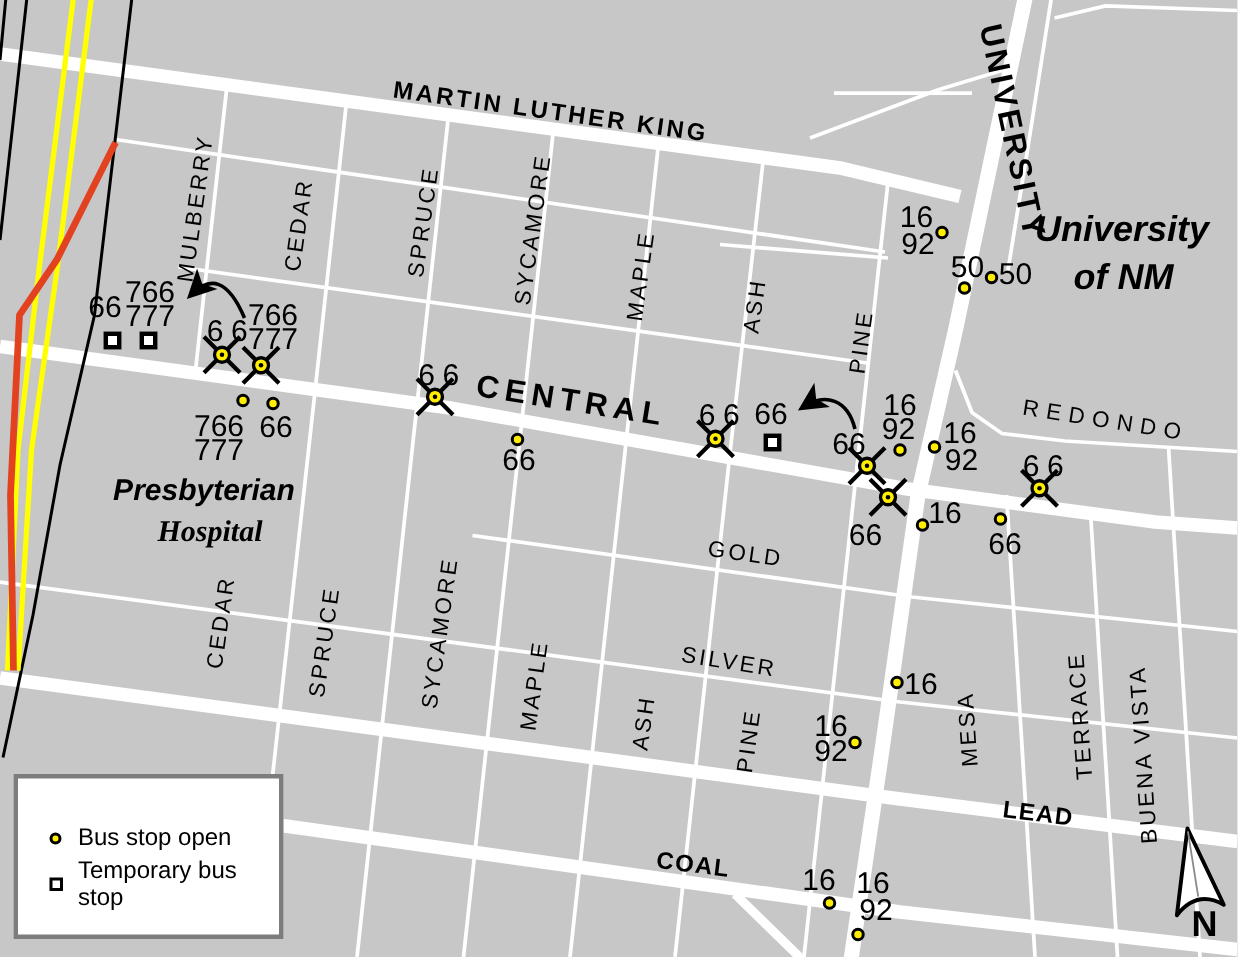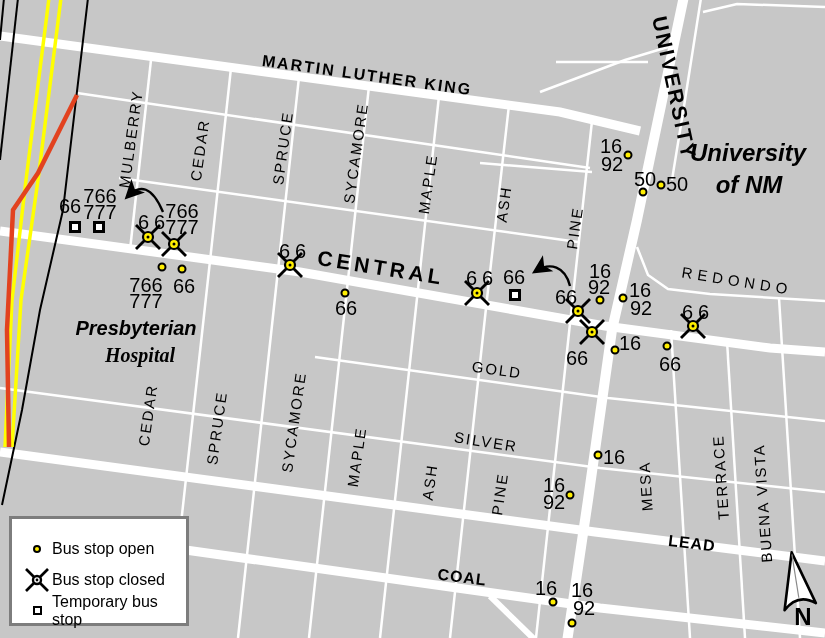--- a/index.html
+++ b/index.html
@@ -26,21 +26,21 @@
   .stop{position:absolute;transform:translate(-50%,-50%);}
   .stop-open{
     width:9px;height:9px;border-radius:50%;
     background:#ffee00;border:2px solid #000;
   }
   .stop-temp{
     width:12px;height:12px;background:#fff;border:3px solid #000;
   }
   .legend{
     position:absolute;left:9px;top:516px;width:180px;height:110px;
-    background:#fff;border:3px solid #7d7d7d;padding:14px 0 0 10px;
+    background:#fff;border:3px solid #7d7d7d;padding:24px 0 0 10px;
   }
   .legend-row{display:flex;align-items:center;height:31px;}
   .legend-sym{width:30px;display:flex;justify-content:center;align-items:center;flex:0 0 30px;}
   .legend-label{font-size:16px;color:#000;}
   .lg-open{width:8px;height:8px;border-radius:50%;background:#ffee00;border:2px solid #000;}
   .lg-temp{width:9px;height:9px;background:#fff;border:2.5px solid #000;}
   .north{position:absolute;left:774px;top:548px;width:50px;height:90px;}
   .north-n{
     position:absolute;left:788px;top:603px;width:30px;text-align:center;
     font-size:24px;font-weight:bold;color:#000;
@@ -232,31 +232,20 @@
 
   <div class="legend">
     <div class="legend-row">
       <span class="legend-sym">
           <span class="lg-open"></span>
         </span>
       <span class="legend-label">Bus stop open</span>
     </div>
     <div class="legend-row">
       <span class="legend-sym">
-        <svg width="26" height="26" viewBox="0 0 26 26">
-          <line x1="2" y1="2" x2="24" y2="24" stroke="#000" stroke-width="2.6"></line>
-          <line x1="24" y1="2" x2="2" y2="24" stroke="#000" stroke-width="2.6"></line>
-          <circle cx="13" cy="13" r="4" fill="#fff" stroke="#000" stroke-width="2.4"></circle>
-          <circle cx="13" cy="13" r="1.4" fill="#000"></circle>
-        </svg>
-      </span>
-      <span class="legend-label">Bus stop closed</span>
-    </div>
-    <div class="legend-row">
-      <span class="legend-sym">
           <span class="lg-temp"></span>
         </span>
       <span class="legend-label">Temporary bus stop</span>
     </div>
   </div>
 
   <div class="north">
     <svg width="50" height="90" viewBox="0 0 50 90">
       <g transform="rotate(-9 22 32)">
         <path d="M22,4 L38,58 Q22,45 6,60 Z" fill="#ffffff" stroke="#000" stroke-width="2.6" stroke-linejoin="round"></path>

